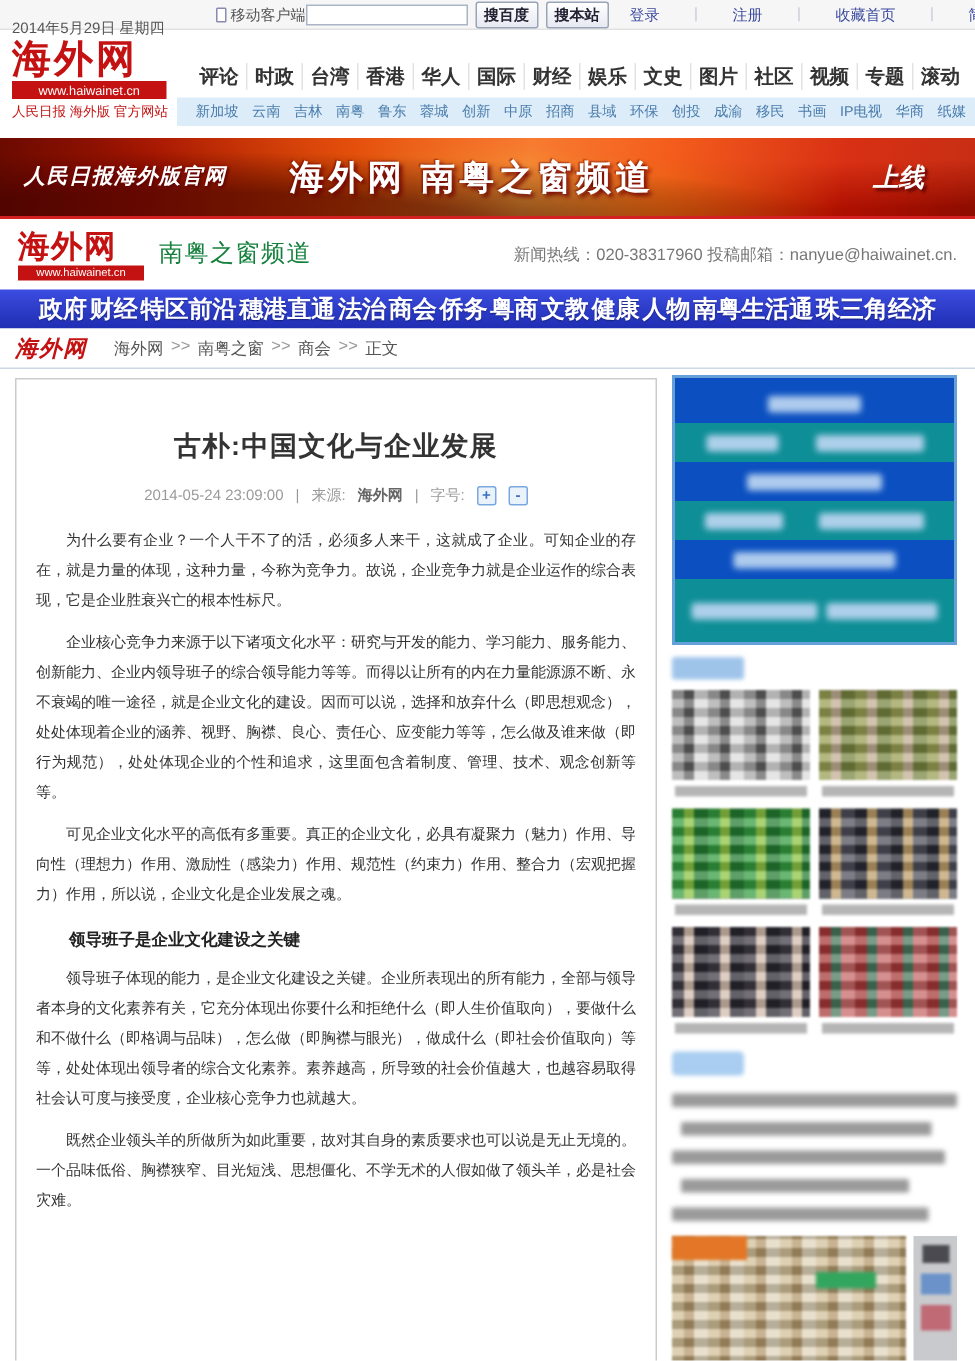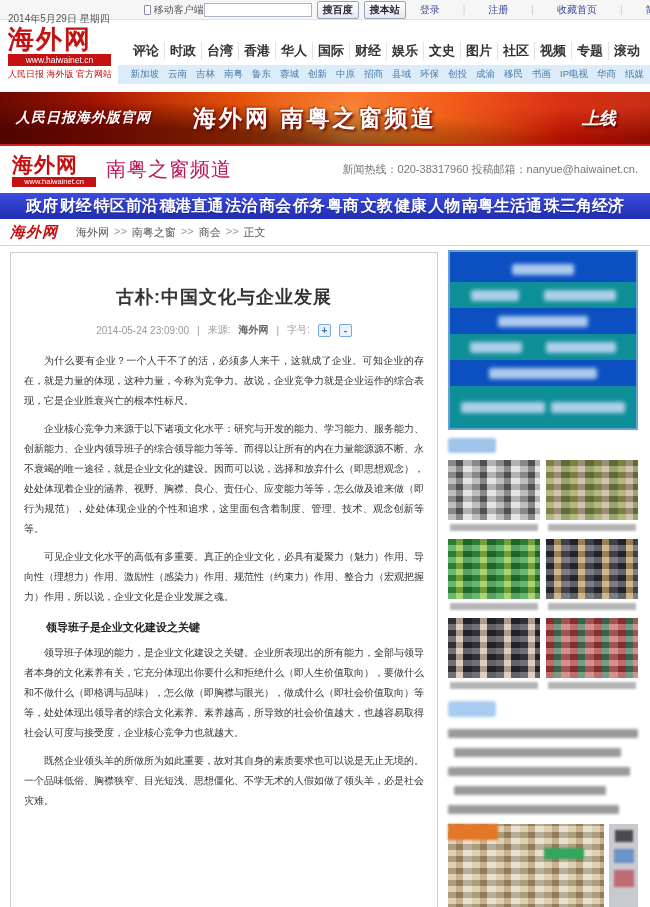--- a/index.html
+++ b/index.html
@@ -43,21 +43,21 @@
   .banner-left { font-size:14px; font-weight:bold; font-style:italic; margin-left:16px;
     text-shadow:1px 1px 2px #5a0500, 0 0 3px #800; letter-spacing:1px; }
   .banner-center { font-size:23px; font-weight:bold; letter-spacing:3px; margin-left:42px;
     text-shadow:2px 2px 3px rgba(110,0,0,.95), -1px -1px 1px rgba(120,10,0,.6); }
   .banner-right { font-size:17px; font-weight:bold; font-style:italic; margin-left:auto; margin-right:34px;
     text-shadow:2px 2px 2px rgba(90,0,0,.9);text-align:right; }
   
   .chead { height:47px; display:flex; align-items:center; padding:0 12px; background:#fff; }
   .clogo-cn { color:#c41212; font-size:21px; font-weight:bold; letter-spacing:1px; line-height:24px; }
   .clogo-bar { background:#c41212; color:#fff; font-size:7.5px; text-align:center; width:84px; padding:0.5px 0; }
-  .cname { font-size:20px; color:#be185d; margin-left:10px; letter-spacing:1px; }
+  .cname { font-size:16px; color:#15803d; margin-left:10px; letter-spacing:1px; }
   .hotline { margin-left:auto; font-size:11px; color:#777; }
   
   .cnav { height:26px; background:linear-gradient(#3c4ce0,#1f2eb2); display:flex; align-items:center;
     justify-content:space-between; padding:0 26px; }
   .cnav .it { color:#fff; font-size:16px; font-weight:bold; white-space:nowrap; cursor:pointer; text-shadow:0 1px 1px rgba(0,0,40,.4); }
   
   .bcrumb { height:27px; display:flex; align-items:center; padding:0 10px; border-bottom:1px solid #ccd9e4; background:#fff; }
   .bc-logo { color:#c41212; font-size:15px; font-weight:bold; font-style:italic; letter-spacing:1px; }
   .bc-trail { margin-left:18px; font-size:11px; color:#555; display:flex; gap:5px; }
   .bc-trail .sep { color:#999; }

